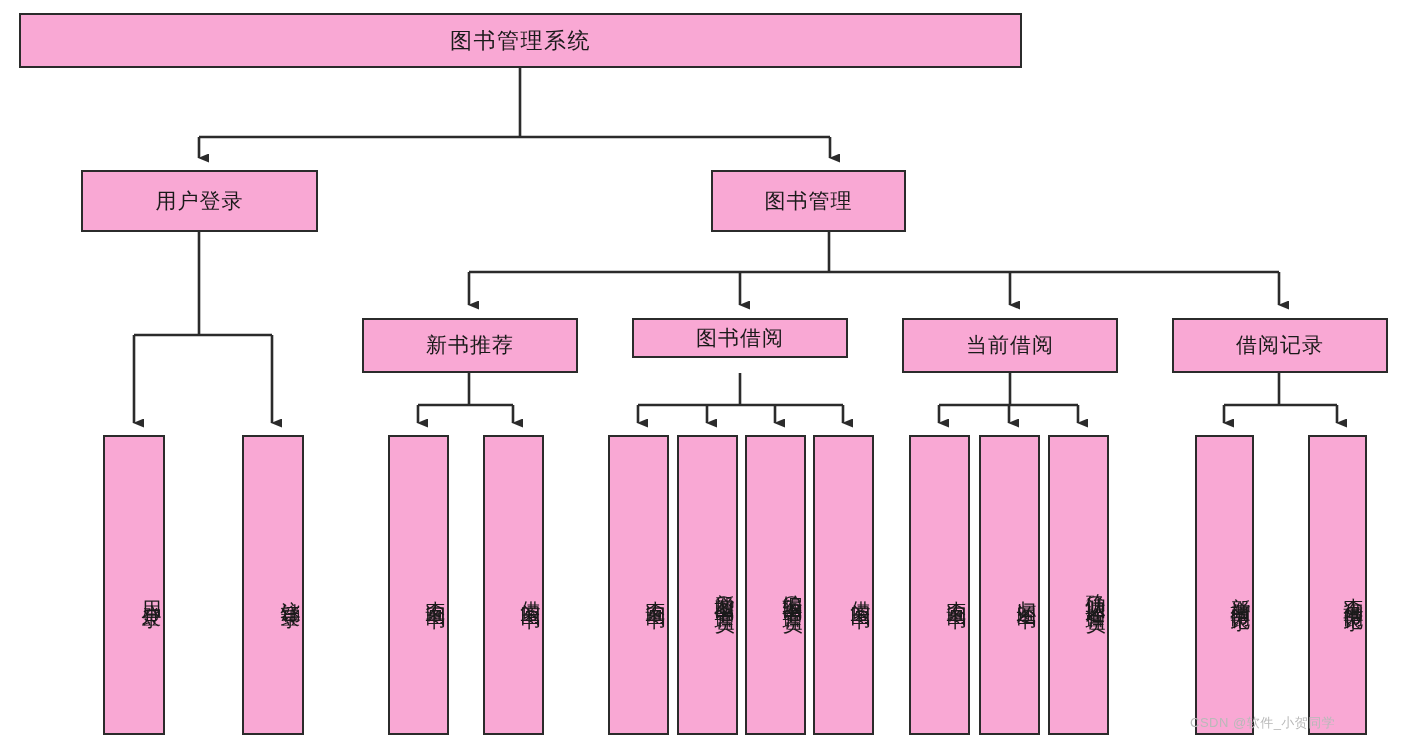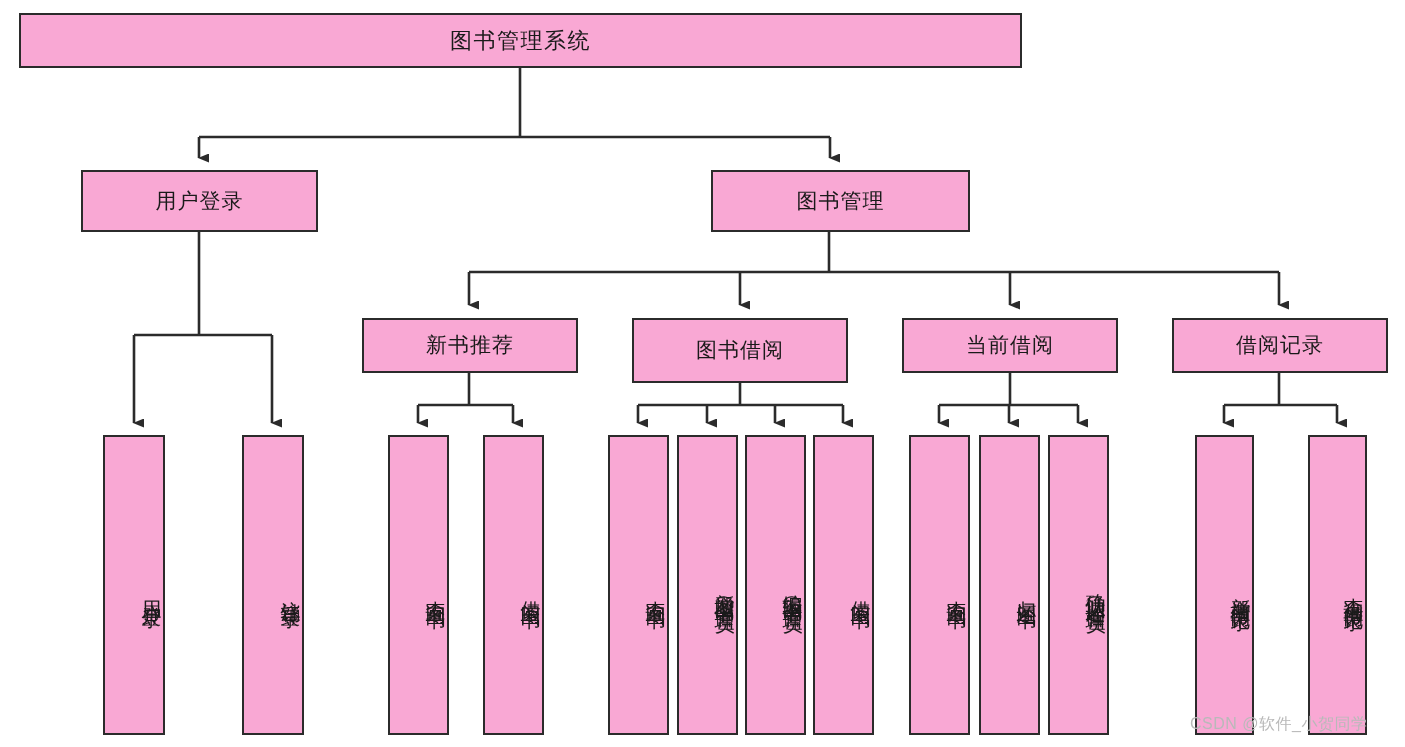--- a/index.html
+++ b/index.html
@@ -60,21 +60,21 @@
   }
   .node.vert > span {
     writing-mode: vertical-rl;
     text-orientation: upright;
     display: block;
   }
   .watermark {
     position: absolute;
     left: 1190px;
     top: 714px;
-    font-size: 16px;
+    font-size: 13px;
     color: #b9b9b9;
     letter-spacing: 0.5px;
     white-space: nowrap;
   }
 </style>
 </head>
 <body>
 
 <div id="diagram">
 
@@ -128,28 +128,28 @@
     </g>
   </svg>
 
   <div class="node title" style="left:19px; top:13px; width:1003px; height:55px;">
     <span>图书管理系统</span>
   </div>
 
   <div class="node horiz" style="left:81px; top:170px; width:237px; height:62px;">
     <span>用户登录</span>
   </div>
-  <div class="node horiz" style="left:711px; top:170px; width:259px; height:62px;">
+  <div class="node horiz" style="left:711px; top:170px; width:195px; height:62px;">
     <span>图书管理</span>
   </div>
 
   <div class="node horiz" style="left:362px; top:318px; width:216px; height:55px;">
     <span>新书推荐</span>
   </div>
-  <div class="node horiz" style="left:632px; top:318px; width:216px; height:65px;">
+  <div class="node horiz" style="left:632px; top:318px; width:216px; height:40px;">
     <span>图书借阅</span>
   </div>
   <div class="node horiz" style="left:1172px; top:318px; width:216px; height:55px;">
     <span>借阅记录</span>
   </div>
   <div class="node horiz" style="left:902px; top:318px; width:216px; height:55px;">
     <span>当前借阅</span>
   </div>
 
   <div class="node vert" style="left:103px; top:435px; width:62px; height:300px;">

